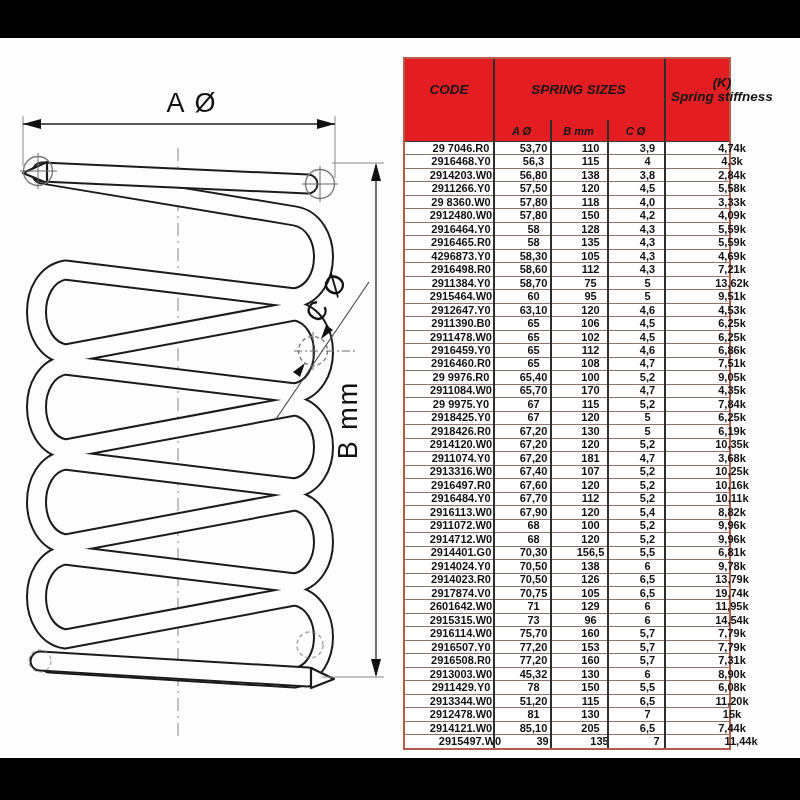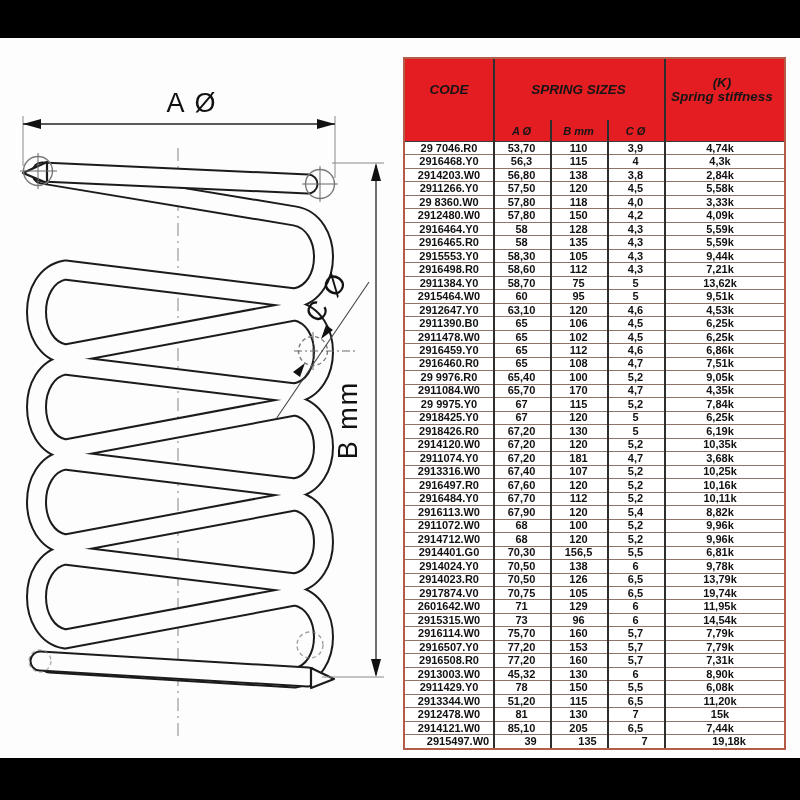--- a/index.html
+++ b/index.html
@@ -16,37 +16,37 @@
   .tip{fill:#fdfdfd;stroke:#1b1b1b;stroke-width:2.2;stroke-linejoin:round;}
   .xsec{fill:none;stroke:#7a7a7a;stroke-width:1.4;}
   .xhair{stroke:#6a6a6a;stroke-width:1;}
   .dim{stroke:#222;stroke-width:1.3;}
   .ext{stroke:#8a8a8a;stroke-width:1;}
   .arrow{fill:#111;stroke:none;}
   .dimtext{fill:#111;font-size:27px;font-weight:400;letter-spacing:2px;}
   .centerline{stroke:#9a9a9a;stroke-width:1.2;}
 
   
-  .springtable{position:absolute;left:403px;top:57px;width:383px;height:693px;
+  .springtable{position:absolute;left:403px;top:57px;width:328px;height:693px;
                border:2px solid var(--border_outer);box-sizing:border-box;background:#fff;}
   .thead{position:absolute;left:0;top:0;right:0;height:83px;background:var(--header_red);
          box-sizing:border-box;border-bottom:1px solid #3a3a3a;}
   .thead-main{position:absolute;left:0;top:0;right:0;height:61px;display:grid;
               grid-template-columns:88px 171px 116px;align-items:center;}
   .thead-main .hcell{text-align:center;color:#151515;font-weight:700;font-style:italic;
                      font-size:13.5px;line-height:14px;}
   .thead-sub{position:absolute;left:0;top:61px;right:0;height:21px;display:grid;
              grid-template-columns:88px 57px 57px 57px 112px;align-items:center;}
   .thead-sub .scell{text-align:center;color:#151515;font-weight:700;font-style:italic;font-size:11px;}
   .vd{position:absolute;width:1.5px;background:#2e2e2e;}
   .vd.full{top:0;bottom:0;}
   .vd.part{top:61px;bottom:0;}
   .tbody{position:absolute;left:0;top:83px;right:0;bottom:0;display:flex;flex-direction:column;}
   .tr{flex:1 1 0;display:grid;grid-template-columns:88px 57px 57px 57px 112px;
-      align-items:center;border-bottom:1px solid var(--row_line);box-sizing:border-box;}
+      align-items:center;border-bottom:1px solid var(--row_line);box-sizing:border-box;padding-left:12px;}
   .tr:last-child{border-bottom:none;margin-left:9px;}
   .tr .td{text-align:center;font-size:11px;font-weight:700;color:#111;line-height:11px;
           white-space:nowrap;overflow:hidden;}
 </style>
 </head>
 <body>
 
 <div class="screen">
 
   <div class="bar top"></div>
@@ -193,25 +193,25 @@
 
   <div class="tr">
     <div class="td c-code">2916465.R0</div>
     <div class="td c-a">58</div>
     <div class="td c-b">135</div>
     <div class="td c-c">4,3</div>
     <div class="td c-k">5,59k</div>
   </div>
 
   <div class="tr">
-    <div class="td c-code">2915553.Y0</div>
+    <div class="td c-code">4296873.Y0</div>
     <div class="td c-a">58,30</div>
     <div class="td c-b">105</div>
     <div class="td c-c">4,3</div>
-    <div class="td c-k">9,44k</div>
+    <div class="td c-k">4,69k</div>
   </div>
 
   <div class="tr">
     <div class="td c-code">2916498.R0</div>
     <div class="td c-a">58,60</div>
     <div class="td c-b">112</div>
     <div class="td c-c">4,3</div>
     <div class="td c-k">7,21k</div>
   </div>
 
@@ -485,21 +485,21 @@
     <div class="td c-b">205</div>
     <div class="td c-c">6,5</div>
     <div class="td c-k">7,44k</div>
   </div>
 
   <div class="tr">
     <div class="td c-code">2915497.W0</div>
     <div class="td c-a">39</div>
     <div class="td c-b">135</div>
     <div class="td c-c">7</div>
-    <div class="td c-k">19,18k</div>
+    <div class="td c-k">11,44k</div>
   </div>
 </div>
 
     <div class="vd full" style="left:88px"></div>
     <div class="vd part" style="left:145px"></div>
     <div class="vd part" style="left:202px"></div>
     <div class="vd full" style="left:259px"></div>
   </div>
 
   <div class="bar bottom"></div>

